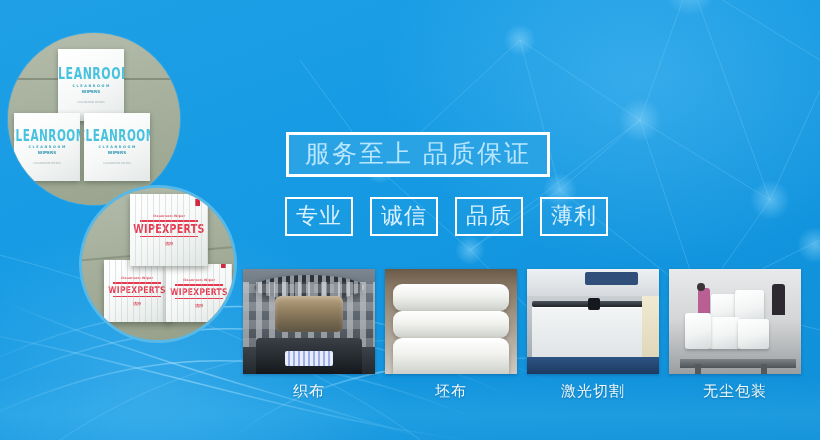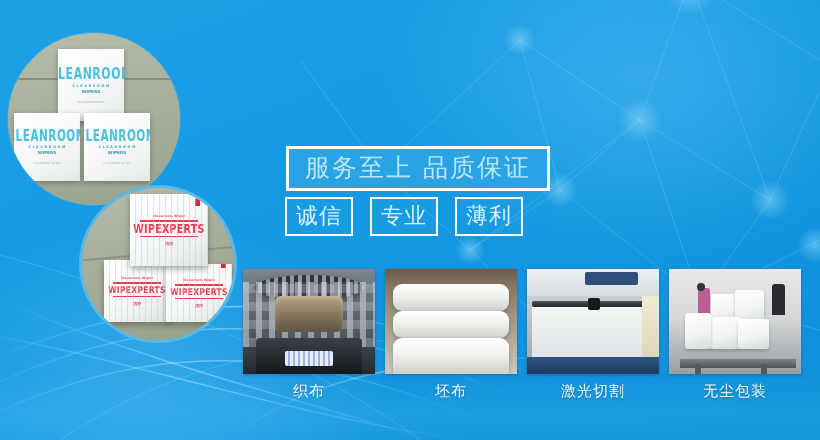--- a/index.html
+++ b/index.html
@@ -127,21 +127,21 @@
     color:#ffe800;
     letter-spacing:0px;
     line-height:1;
     white-space:nowrap;
     text-shadow:0 1px 0 rgba(0,60,110,0.18);
   }
 
   
   .subtitle {
     position:absolute;
-    left:286px; top:146px;
+    left:286px; top:132px;
     padding:5px 16px 6px 16px;
     border:3px solid #ffffff;
     background:#2aa3e5;
     color:#b9e6ff;
     font-size:25px;
     font-weight:400;
     letter-spacing:2px;
     line-height:1.12;
     white-space:nowrap;
   }
@@ -404,22 +404,23 @@
         </div>
       </div>
     </div>
 
   </div>
 
 
   <div class="subtitle">服务至上 品质保证</div>
 
   <div class="tags">
+    <div class="tag">专业</div>
     <div class="tag">诚信</div>
-    <div class="tag">专业</div>
+    <div class="tag">品质</div>
     <div class="tag">薄利</div>
   </div>
 
   <div class="strip">
 
     <div class="thumb-item">
       <div class="thumb t-knit">
         <div class="ring"></div>
         <div class="spools"></div>
         <div class="hub"></div>

